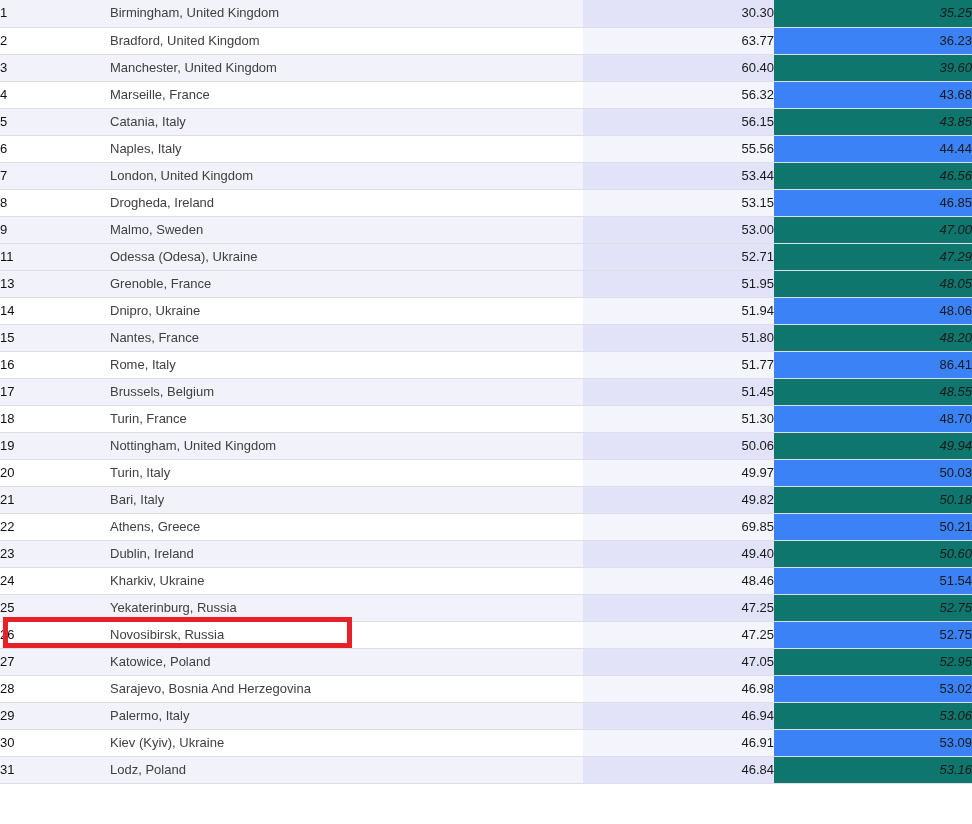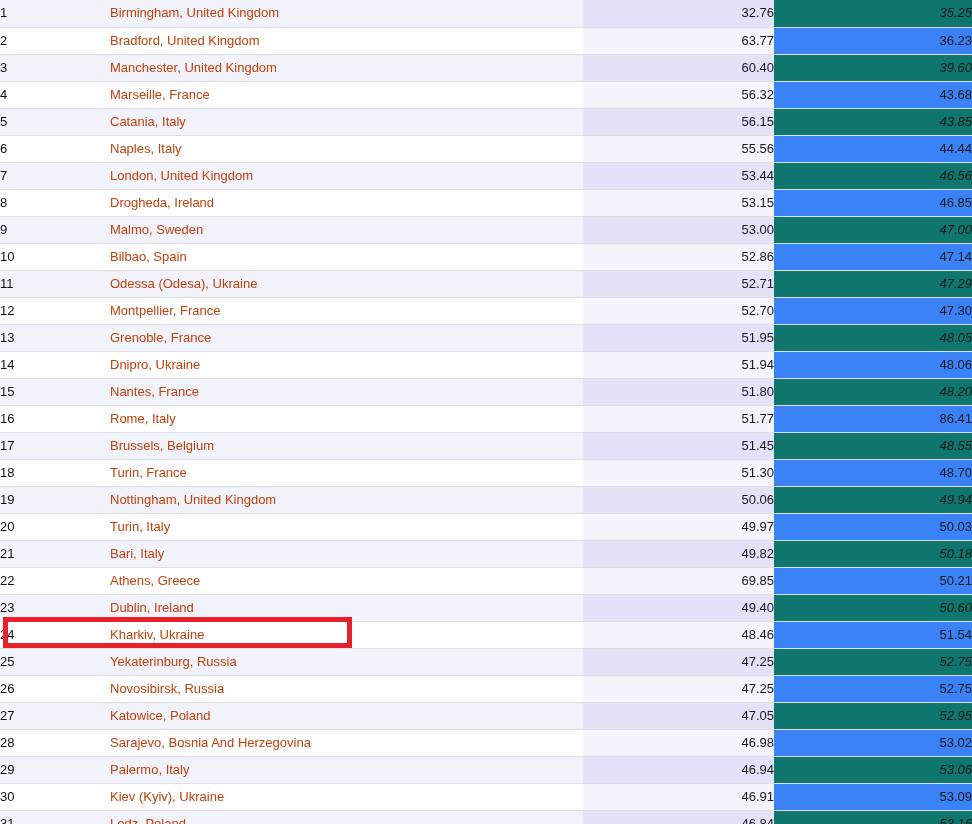--- a/index.html
+++ b/index.html
@@ -49,21 +49,21 @@
 
   td.rank {
     color: #101010;
     padding-left: 8px;
     font-size: 13px;
   }
   td.city {
     padding-left: 5px;
   }
   td.city .city-link {
-    color: #c2410c;
+    color: #404040;
     text-decoration: none;
     font-size: 13px;
     cursor: pointer;
   }
   td.val1, td.val2 {
     text-align: right;
     color: #1a1a1a;
     font-size: 13px;
   }
   td.val1 { padding-right: 14px; }
@@ -97,21 +97,21 @@
     <colgroup>
       <col class="c-rank">
         <col class="c-city">
         <col class="c-val1">
         <col class="c-val2">
     </colgroup>
     <tbody id="rank-body">
         <tr class="odd">
           <td class="rank">1</td>
           <td class="city"><span class="city-link">Birmingham, United Kingdom</span></td>
-          <td class="val1">32.76</td>
+          <td class="val1">30.30</td>
           <td class="val2">35.25</td>
         </tr>
         <tr class="even">
           <td class="rank">2</td>
           <td class="city"><span class="city-link">Bradford, United Kingdom</span></td>
           <td class="val1">63.77</td>
           <td class="val2">36.23</td>
         </tr>
         <tr class="odd">
           <td class="rank">3</td>
@@ -148,38 +148,26 @@
           <td class="city"><span class="city-link">Drogheda, Ireland</span></td>
           <td class="val1">53.15</td>
           <td class="val2">46.85</td>
         </tr>
         <tr class="odd">
           <td class="rank">9</td>
           <td class="city"><span class="city-link">Malmo, Sweden</span></td>
           <td class="val1">53.00</td>
           <td class="val2">47.00</td>
         </tr>
-        <tr class="even">
-          <td class="rank">10</td>
-          <td class="city"><span class="city-link">Bilbao, Spain</span></td>
-          <td class="val1">52.86</td>
-          <td class="val2">47.14</td>
-        </tr>
         <tr class="odd">
           <td class="rank">11</td>
           <td class="city"><span class="city-link">Odessa (Odesa), Ukraine</span></td>
           <td class="val1">52.71</td>
           <td class="val2">47.29</td>
         </tr>
-        <tr class="even">
-          <td class="rank">12</td>
-          <td class="city"><span class="city-link">Montpellier, France</span></td>
-          <td class="val1">52.70</td>
-          <td class="val2">47.30</td>
-        </tr>
         <tr class="odd">
           <td class="rank">13</td>
           <td class="city"><span class="city-link">Grenoble, France</span></td>
           <td class="val1">51.95</td>
           <td class="val2">48.05</td>
         </tr>
         <tr class="even">
           <td class="rank">14</td>
           <td class="city"><span class="city-link">Dnipro, Ukraine</span></td>
           <td class="val1">51.94</td>

